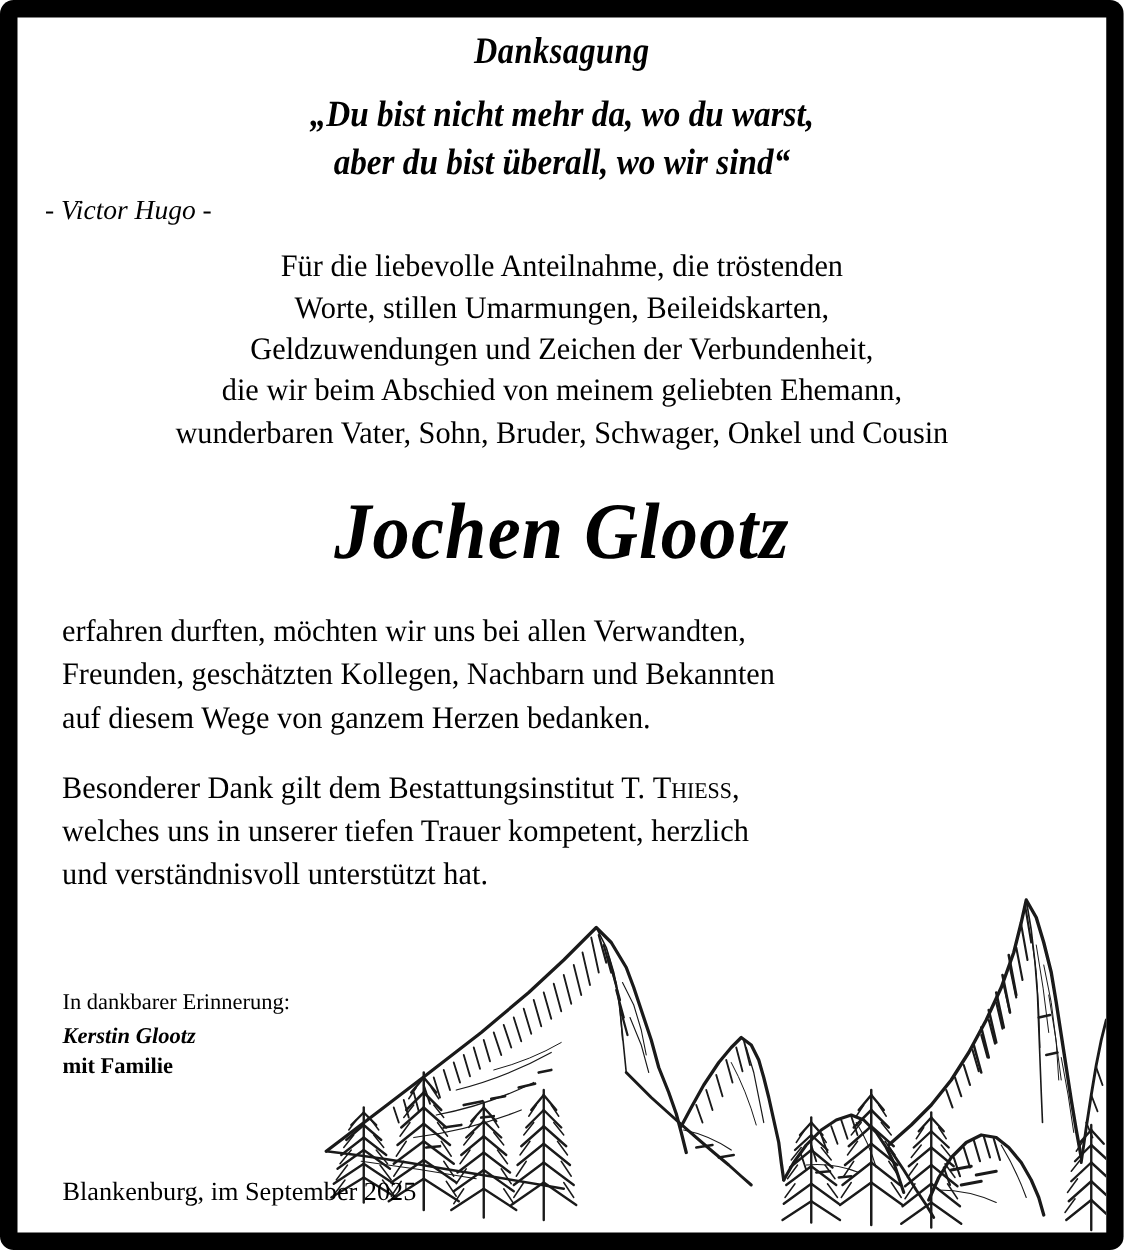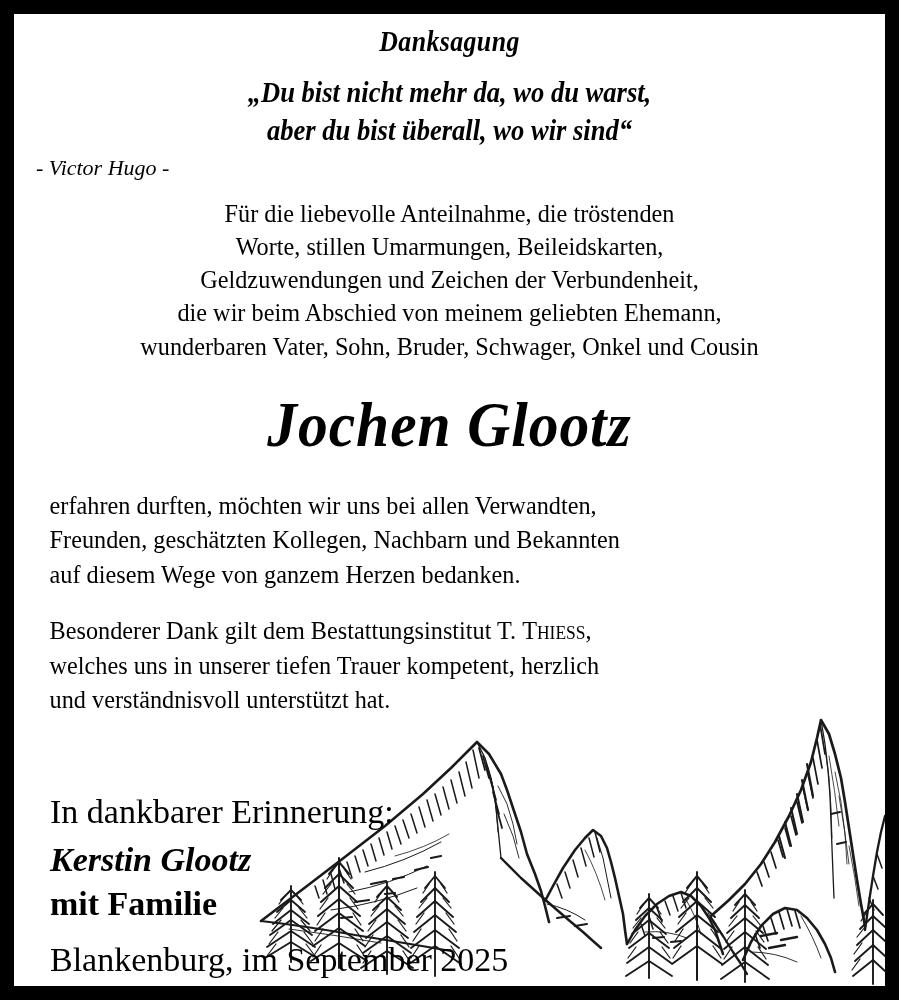--- a/index.html
+++ b/index.html
@@ -11,20 +11,21 @@
     font-family: "Liberation Serif", "DejaVu Serif", serif;
   }
 
   #notice {
     position: relative;
     width: 899px;
     height: 1000px;
     box-sizing: border-box;
     background: #000000;
     overflow: hidden;
+    border-radius: 11px;
   }
 
   .frame-inner {
     position: absolute;
     left: 14px;
     top: 14px;
     right: 14px;
     bottom: 14px;
     background: #ffffff;
     overflow: hidden;
@@ -116,33 +117,33 @@
 
   .smallcaps {
     font-variant: small-caps;
   }
 
   
   .signature {
     position: absolute;
     left: 36px;
     top: 776px;
-    font-size: 34px;
+    font-size: 18px;
     line-height: 1.3;
     z-index: 3;
   }
   .sig-intro { font-weight: normal; }
   .sig-name  { font-weight: bold; margin-top: 4px; font-style: italic; }
   .sig-family{ font-weight: bold; }
 
   .place-date {
     position: absolute;
     left: 36px;
     top: 929px;
-    font-size: 34px;
+    font-size: 21px;
     line-height: 1;
     z-index: 3;
   }
 
   
   .illustration {
     position: absolute;
     right: 0;
     bottom: 0;
     width: 640px;

